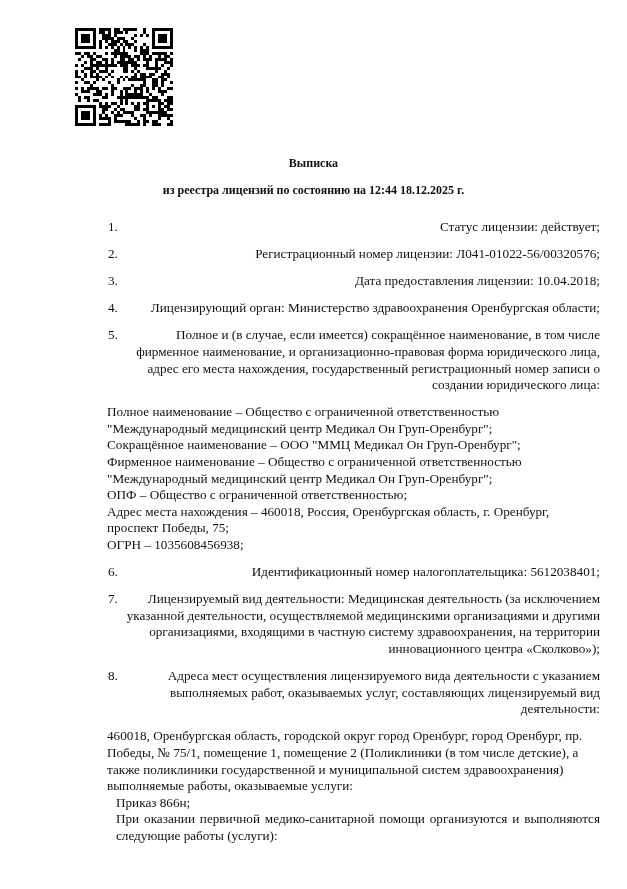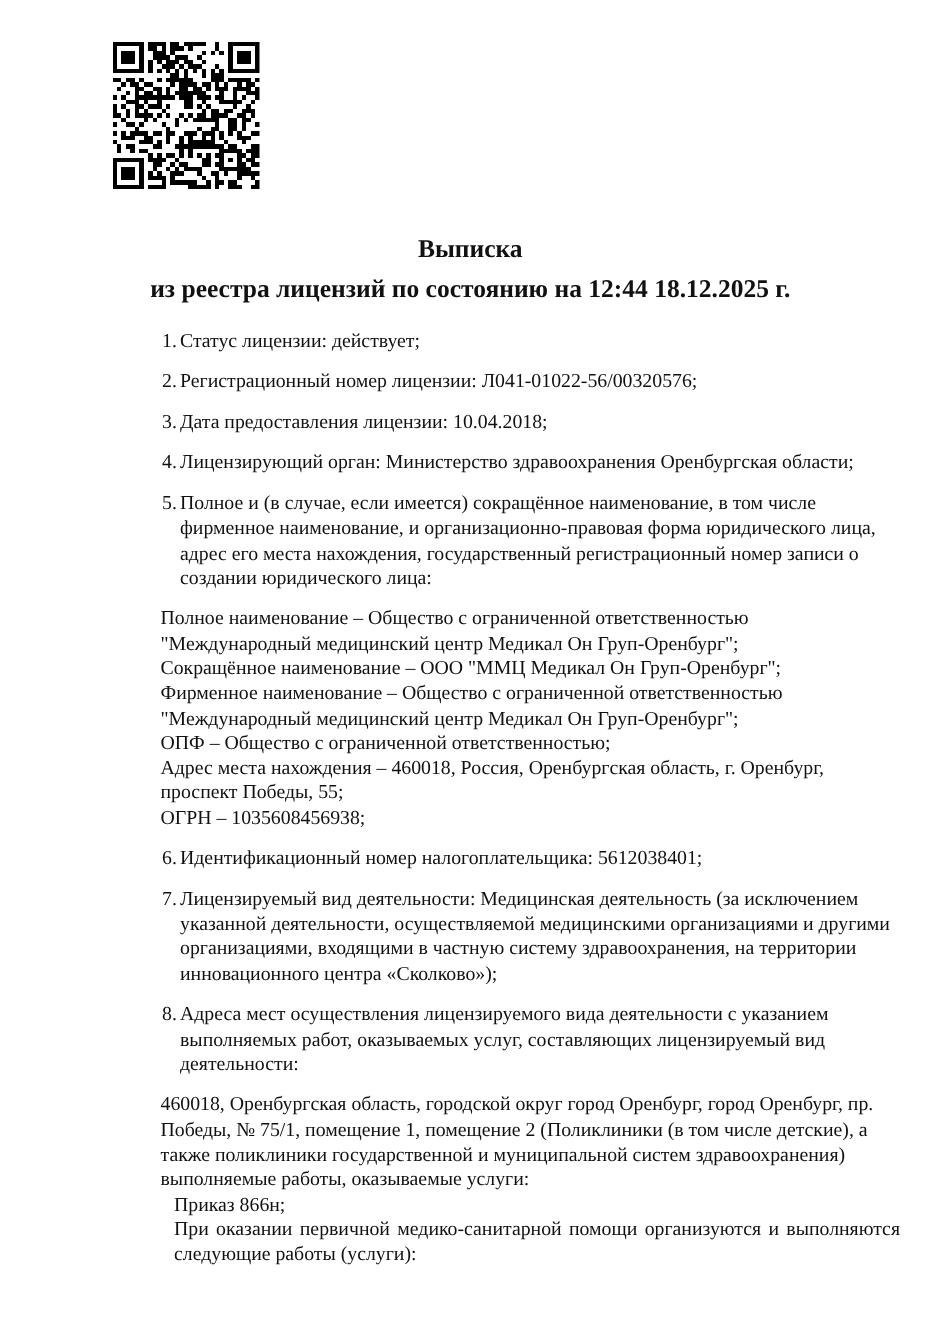--- a/index.html
+++ b/index.html
@@ -1,25 +1,25 @@
 <!DOCTYPE html>
 <html><head>
 <meta charset="utf-8">
 <style>
   html, body { margin: 0; padding: 0; background: #ffffff; }
   body { width: 627px; height: 889px; position: relative; overflow: hidden;
          font-family: "Liberation Serif", "DejaVu Serif", serif; color: #111; }
   .qr { position: absolute; left: 75px; top: 28px; width: 98px; height: 98px; }
-  .title { position: absolute; left: 0; width: 627px; text-align: center; font-weight: bold; font-size: 17px; }
+  .title { position: absolute; left: 0; width: 627px; text-align: center; font-weight: bold; font-size: 12px; }
   .t1 { top: 156px; }
   .t2 { top: 183px; }
   .doc { position: absolute; left: 108px; top: 219px; width: 492px; font-size: 13.2px; line-height: 16.6px; }
   .item { position: relative; padding-left: 12px; margin: 0 0 10.5px 0; }
   .item .num { position: absolute; left: 0; top: 0; }
-  .item .txt { display: block; }
+  .item .txt { display: block; text-align: right; }
   .block { margin: 0 0 10.5px -1px; font-family: Liberation Serif, serif; }
   .block div { margin: 0; }
   .justify { text-align: justify; text-align-last: left; }
   .sub { padding-left: 9px; }
 </style>
 </head>
 <body>
 
 <svg class="qr" viewBox="0 0 33 33" shape-rendering="crispEdges">
   <rect width="33" height="33" fill="#fff"></rect>
@@ -597,21 +597,21 @@
   <div class="item">
     <span class="num">5.</span>
     <span class="txt">Полное и (в случае, если имеется) сокращённое наименование, в том числе фирменное наименование, и организационно-правовая форма юридического лица, адрес его места нахождения, государственный регистрационный номер записи о создании юридического лица:</span>
   </div>
 
   <div class="block">
     <div>Полное наименование – Общество с ограниченной ответственностью "Международный медицинский центр Медикал Он Груп-Оренбург";</div>
     <div>Сокращённое наименование – ООО "ММЦ Медикал Он Груп-Оренбург";</div>
     <div>Фирменное наименование – Общество с ограниченной ответственностью "Международный медицинский центр Медикал Он Груп-Оренбург";</div>
     <div>ОПФ – Общество с ограниченной ответственностью;</div>
-    <div>Адрес места нахождения – 460018, Россия, Оренбургская область, г. Оренбург, проспект Победы, 55;</div>
+    <div>Адрес места нахождения – 460018, Россия, Оренбургская область, г. Оренбург, проспект Победы, 75;</div>
     <div>ОГРН – 1035608456938;</div>
   </div>
 
   <div class="item">
     <span class="num">6.</span>
     <span class="txt">Идентификационный номер налогоплательщика: 5612038401;</span>
   </div>
   <div class="item">
     <span class="num">7.</span>
     <span class="txt">Лицензируемый вид деятельности: Медицинская деятельность (за исключением указанной деятельности, осуществляемой медицинскими организациями и другими организациями, входящими в частную систему здравоохранения, на территории инновационного центра «Сколково»);</span>

